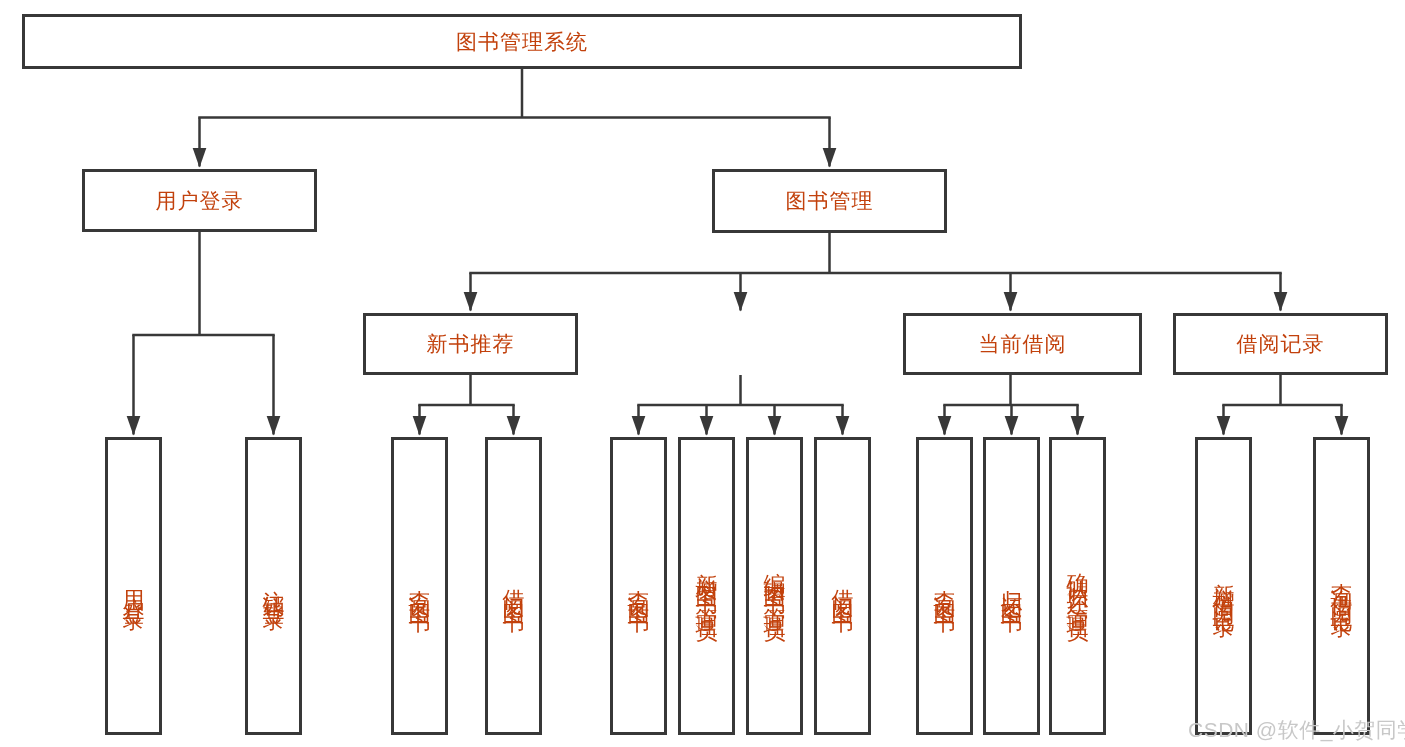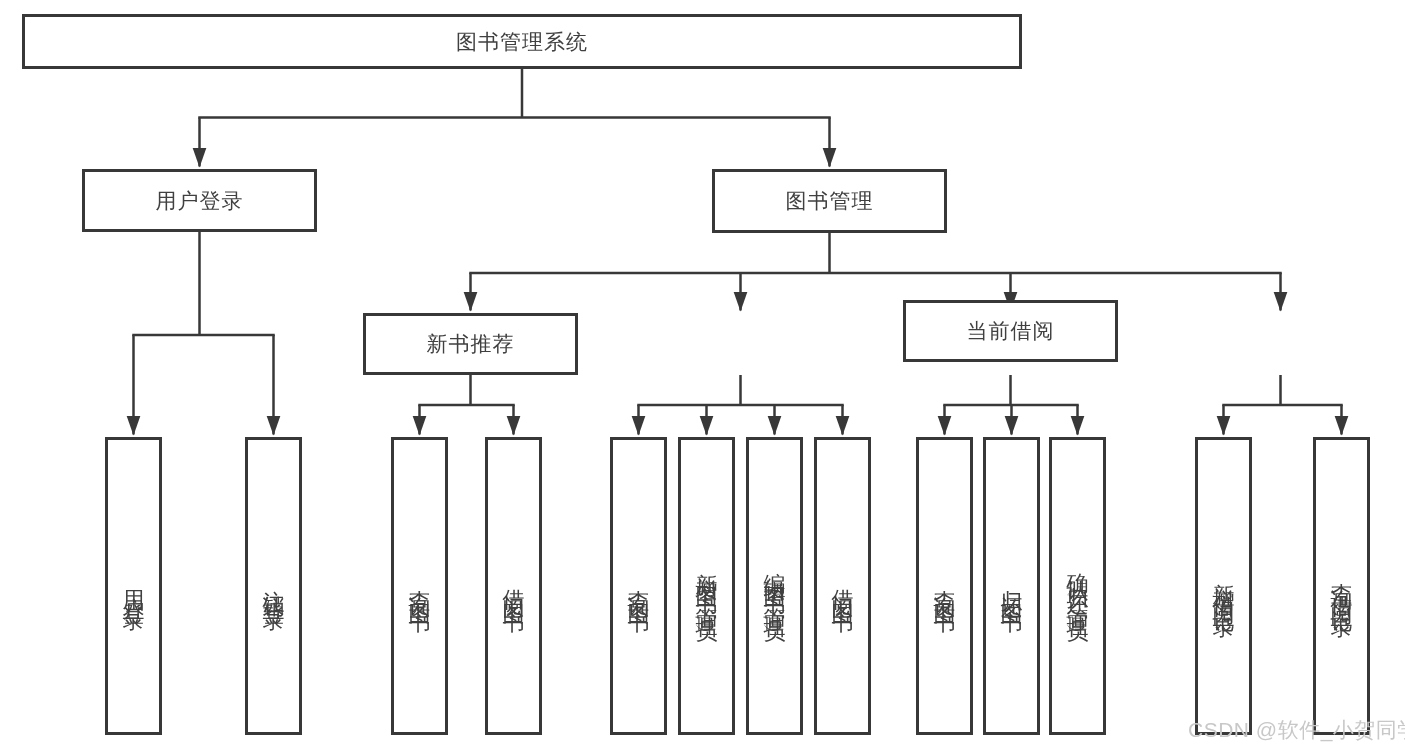--- a/index.html
+++ b/index.html
@@ -23,21 +23,21 @@
     height: 747px;
   }
   .node {
     position: absolute;
     box-sizing: border-box;
     border: 3px solid #383838;
     background: #ffffff;
     display: flex;
     align-items: center;
     justify-content: center;
-    color: #404040;
+    color: #c2410c;
   }
   .hbox span {
     font-size: 21px;
     letter-spacing: 1px;
     white-space: nowrap;
   }
   .vbox span {
     writing-mode: vertical-rl;
     text-orientation: mixed;
     font-size: 22px;
@@ -123,22 +123,25 @@
   <div class="node hbox" style="left:82px; top:169px; width:235px; height:63px;">
     <span>用户登录</span>
   </div>
   <div class="node hbox" style="left:712px; top:169px; width:235px; height:64px;">
     <span>图书管理</span>
   </div>
 
   <div class="node hbox" style="left:363px; top:313px; width:215px; height:62px;">
     <span>新书推荐</span>
   </div>
-  <div class="node hbox" style="left:903px; top:300px; width:215px; height:62px;">
+  <div class="node hbox" style="left:903px; top:313px; width:239px; height:62px;">
     <span>当前借阅</span>
+  </div>
+  <div class="node hbox" style="left:1173px; top:313px; width:215px; height:62px;">
+    <span>借阅记录</span>
   </div>
 
   <div class="node vbox" style="left:105px; top:437px; width:57px; height:298px;">
     <span>用户登录</span>
   </div>
   <div class="node vbox" style="left:245px; top:437px; width:57px; height:298px;">
     <span>注销登录</span>
   </div>
 
   <div class="node vbox" style="left:391px; top:437px; width:57px; height:298px;">

